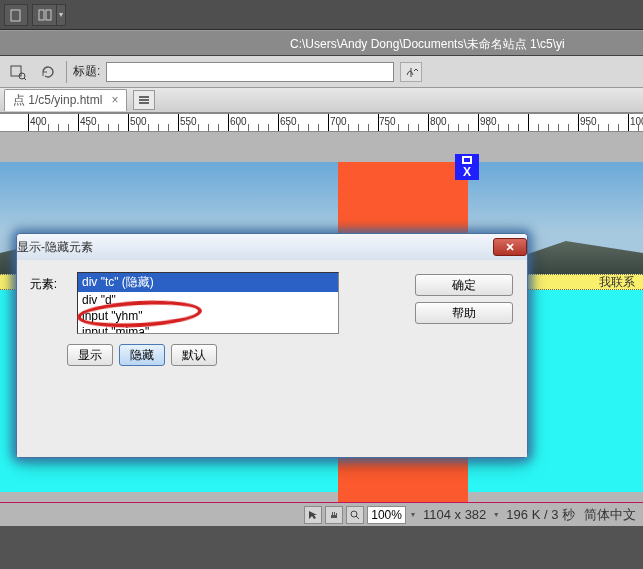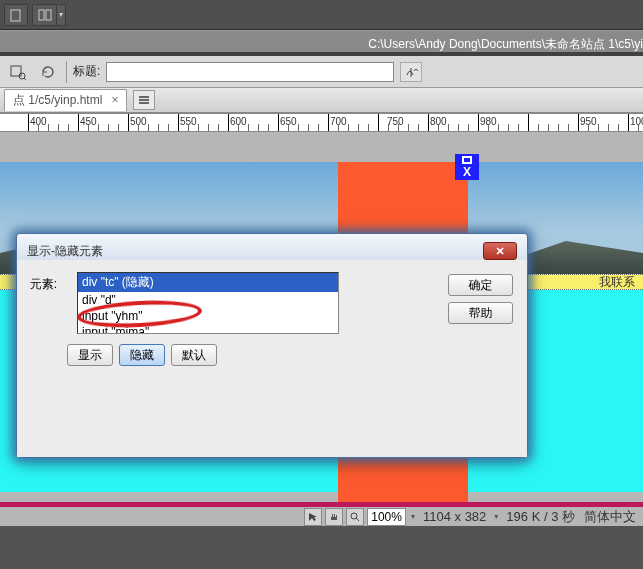--- a/index.html
+++ b/index.html
@@ -4,21 +4,21 @@
 <style>
 * { box-sizing: border-box; margin: 0; padding: 0; font-family: "Microsoft YaHei", "SimSun", Arial, sans-serif; font-size: 12px; }
 body { background: #b6b6b6; width: 643px; height: 569px; overflow: hidden; position: relative; }
 
 .top-toolbar { background: #4f4f4f; height: 30px; display: flex; align-items: center; padding: 0 4px; gap: 4px; border-bottom: 1px solid #2d2d2d; }
 .tb-btn { width: 24px; height: 22px; background: #5a5a5a; border: 1px solid #3c3c3c; display: flex; align-items: center; justify-content: center; cursor: pointer; }
 .tb-btn svg { fill: #ccc; }
 .tb-dd { display: flex; align-items: center; }
 .tb-dd .chev { width: 10px; color:#ccc; font-size:8px; text-align:center; }
 
-.path-bar { background: #8a8a8a; height: 26px; color: #fff; font-size: 12px; line-height: 26px; padding-left: 290px; border-top:1px solid #9b9b9b; border-bottom:4px solid #404040;text-align:right; }
+.path-bar { background: #8a8a8a; height: 26px; color: #fff; font-size: 12px; line-height: 26px; padding-left: 290px; border-top:1px solid #9b9b9b; border-bottom:1px solid #404040; }
 
 .title-row { background: #d9d9d9; height: 32px; display: flex; align-items: center; padding: 0 6px; gap: 6px; border-bottom:1px solid #999; }
 .icon-btn { width: 24px; height: 22px; background: transparent; border: none; display:flex; align-items:center; justify-content:center; cursor:pointer; }
 .divider { width:1px; height:22px; background:#999; }
 .label { color:#222; }
 .title-input { flex: 0 0 288px; height: 20px; border:1px solid #888; background:#fff; padding:0 4px; }
 .ime-btn { width:22px; height:20px; border:1px solid #aaa; background:#e3e3e3; display:flex; align-items:center; justify-content:center; cursor:pointer; }
 
 .tab-row { background: linear-gradient(#e7e7e7,#cfcfcf); height: 26px; display:flex; align-items:center; padding:0 4px; gap:6px; border-bottom:2px solid #888; }
 .doc-tab { background:#fff; border:1px solid #999; border-bottom:none; padding:2px 8px; color:#555; font-size:11px; border-radius:2px 2px 0 0; }
@@ -32,47 +32,47 @@
 
 .canvas { position:relative; height: 370px; background:#b6b6b6; overflow:hidden; }
 .bg-cyan { position:absolute; left:0; right:0; top:30px; height:330px; background:#2bf6f6; }
 .bg-sky { position:absolute; left:0; right:0; top:30px; height:115px; background:linear-gradient(#6ba9d8,#a6c9e0 60%, #a6c9e0); }
 .bg-mountain { position:absolute; left:0; right:0; top:105px; height:40px; background:linear-gradient(0deg,#36433e,#5e6c63); clip-path: polygon(0 100%,0 40%, 8% 10%, 18% 60%, 30% 20%, 45% 70%, 60% 30%, 78% 65%, 88% 10%, 100% 40%, 100% 100%); }
 .bg-yellow { position:absolute; left:0; right:0; top:142px; height:16px; background:#f8ef6c; border-top:1px dotted #666; border-bottom:1px dotted #666; text-align:right; padding-right:8px; line-height:14px; color:#333; font-size:12px; }
 .orange-box { position:absolute; left:338px; top:30px; width:130px; height:340px; background:#fc5a2e; }
 .marker { position:absolute; left:455px; top:22px; width:24px; height:26px; background:#1f1fff; color:#fff; display:flex; flex-direction:column; align-items:center; justify-content:center; font-size:10px; font-weight:bold; }
 .marker .sq { width:10px; height:8px; border:2px solid #fff; margin-bottom:1px; }
 
-.canvas-bottom { position:absolute; left:0; right:0; top:372px; height:24px; background:#b6b6b6; display:flex; align-items:center; border-top:5px solid #be185d; }
+.canvas-bottom { position:absolute; left:0; right:0; top:372px; height:24px; background:#b6b6b6; display:flex; align-items:center; border-top:1px solid #be185d; }
 .sb-left { flex:1; }
 .sb-tools { display:flex; align-items:center; gap:3px; padding:0 4px; }
 .sb-tools .sb-btn { width:18px; height:18px; border:1px solid #8a8a8a; background:#d4d4d4; display:flex;align-items:center;justify-content:center; cursor:pointer; font-size:10px; }
 .zoom-box { height:18px; border:1px solid #8a8a8a; background:#fff; padding:0 3px; font-size:11px; display:flex; align-items:center; }
 .sb-info { font-size:13px; color:#333; padding:0 3px; white-space:nowrap; }
 .sb-chev { font-size:8px; color:#555; padding:0 2px; }
 
 .gray-strip { position:absolute; left:0; right:0; top:396px; bottom:0; background:#535353; }
 
 
 .dialog { position:absolute; left:16px; top:233px; width:512px; height:225px; background:#eaeaea; border:1px solid #4a6f9b; box-shadow:0 0 8px 4px rgba(60,110,170,.8), 0 4px 20px rgba(0,0,0,.4); border-radius:4px; }
-.dlg-title { height:26px; background:linear-gradient(#f4f7fb,#d7e2ef); border-radius:4px 4px 0 0; display:flex; align-items:flex-end; padding:0 10px; color:#333;gap:8px; }
+.dlg-title { height:26px; background:linear-gradient(#f4f7fb,#d7e2ef); border-radius:4px 4px 0 0; display:flex; align-items:center; padding:0 0; color:#333;gap:8px; }
 .dlg-title .spacer { flex:1; }
 .dlg-close { width:34px; height:18px; background:linear-gradient(#d96a5f,#b13327); border:1px solid #7a1d15; border-radius:3px; color:#fff; display:flex; align-items:center; justify-content:center; font-weight:bold; cursor:pointer; font-size:11px; }
 .dlg-body { position:absolute; top:26px; left:0; right:0; bottom:0; background:#ececec; padding:12px 10px; }
 .dlg-row { display:flex; gap:20px; }
 .lbl-elements { width:30px; text-align:right; padding-top:4px; }
 .list-box { width:262px; height:62px; background:#fff; border:1px inset #888; overflow:auto; font-family:"SimSun",monospace; font-size:12px; position:relative; }
 .list-item { padding:1px 4px; white-space:pre; }
 .list-item.sel { background:#2b61c4; color:#fff; }
 .circle-mark { position:absolute; left:60px; top:41px; width:125px; height:26px; border:4px solid #d61f1f; border-radius:50%; pointer-events:none; transform:rotate(-3deg); }
 .btn-row { margin-top:10px; display:flex; gap:6px; margin-left:40px; }
 .win-btn { height:22px; padding:0 10px; background:linear-gradient(#fdfdfd,#e2e2e2); border:1px solid #8b8b8b; border-radius:3px; cursor:pointer; }
 .win-btn.primary { background:linear-gradient(#e8f2fd,#b9d6f4); border-color:#4a78b5; }
 .side-btns { position:absolute; right:14px; top:14px; display:flex; flex-direction:column; gap:6px; }
-.side-btns .win-btn { width:65px; }
+.side-btns .win-btn { width:98px; }
 
 </style>
 </head>
 <body>
 
 <div class="top-toolbar">
   <div class="tb-btn">
     <svg width="14" height="14" viewBox="0 0 14 14">
         <rect x="2" y="2" width="9" height="11" fill="none" stroke="#ccc"></rect>
       </svg>
@@ -168,21 +168,21 @@
     <div class="tick" style="left: 298px; top: 10px;"></div>
     <div class="tick" style="left: 308px; top: 10px;"></div>
     <div class="tick" style="left: 318px; top: 10px;"></div>
     <div class="tick major" style="left: 328px;"></div>
     <div class="tlabel" style="left: 330px;">700</div>
     <div class="tick" style="left: 338px; top: 10px;"></div>
     <div class="tick" style="left: 348px; top: 10px;"></div>
     <div class="tick" style="left: 358px; top: 10px;"></div>
     <div class="tick" style="left: 368px; top: 10px;"></div>
     <div class="tick major" style="left: 378px;"></div>
-    <div class="tlabel" style="left: 387px; text-align: right;">750</div>
+    <div class="tlabel" style="left: 379px; text-align: right;">750</div>
     <div class="tick" style="left: 388px; top: 10px;"></div>
     <div class="tick" style="left: 398px; top: 10px;"></div>
     <div class="tick" style="left: 408px; top: 10px;"></div>
     <div class="tick" style="left: 418px; top: 10px;"></div>
     <div class="tick major" style="left: 428px;"></div>
     <div class="tlabel" style="left: 430px;">800</div>
     <div class="tick" style="left: 438px; top: 10px;"></div>
     <div class="tick" style="left: 448px; top: 10px;"></div>
     <div class="tick" style="left: 458px; top: 10px;"></div>
     <div class="tick" style="left: 468px; top: 10px;"></div>

